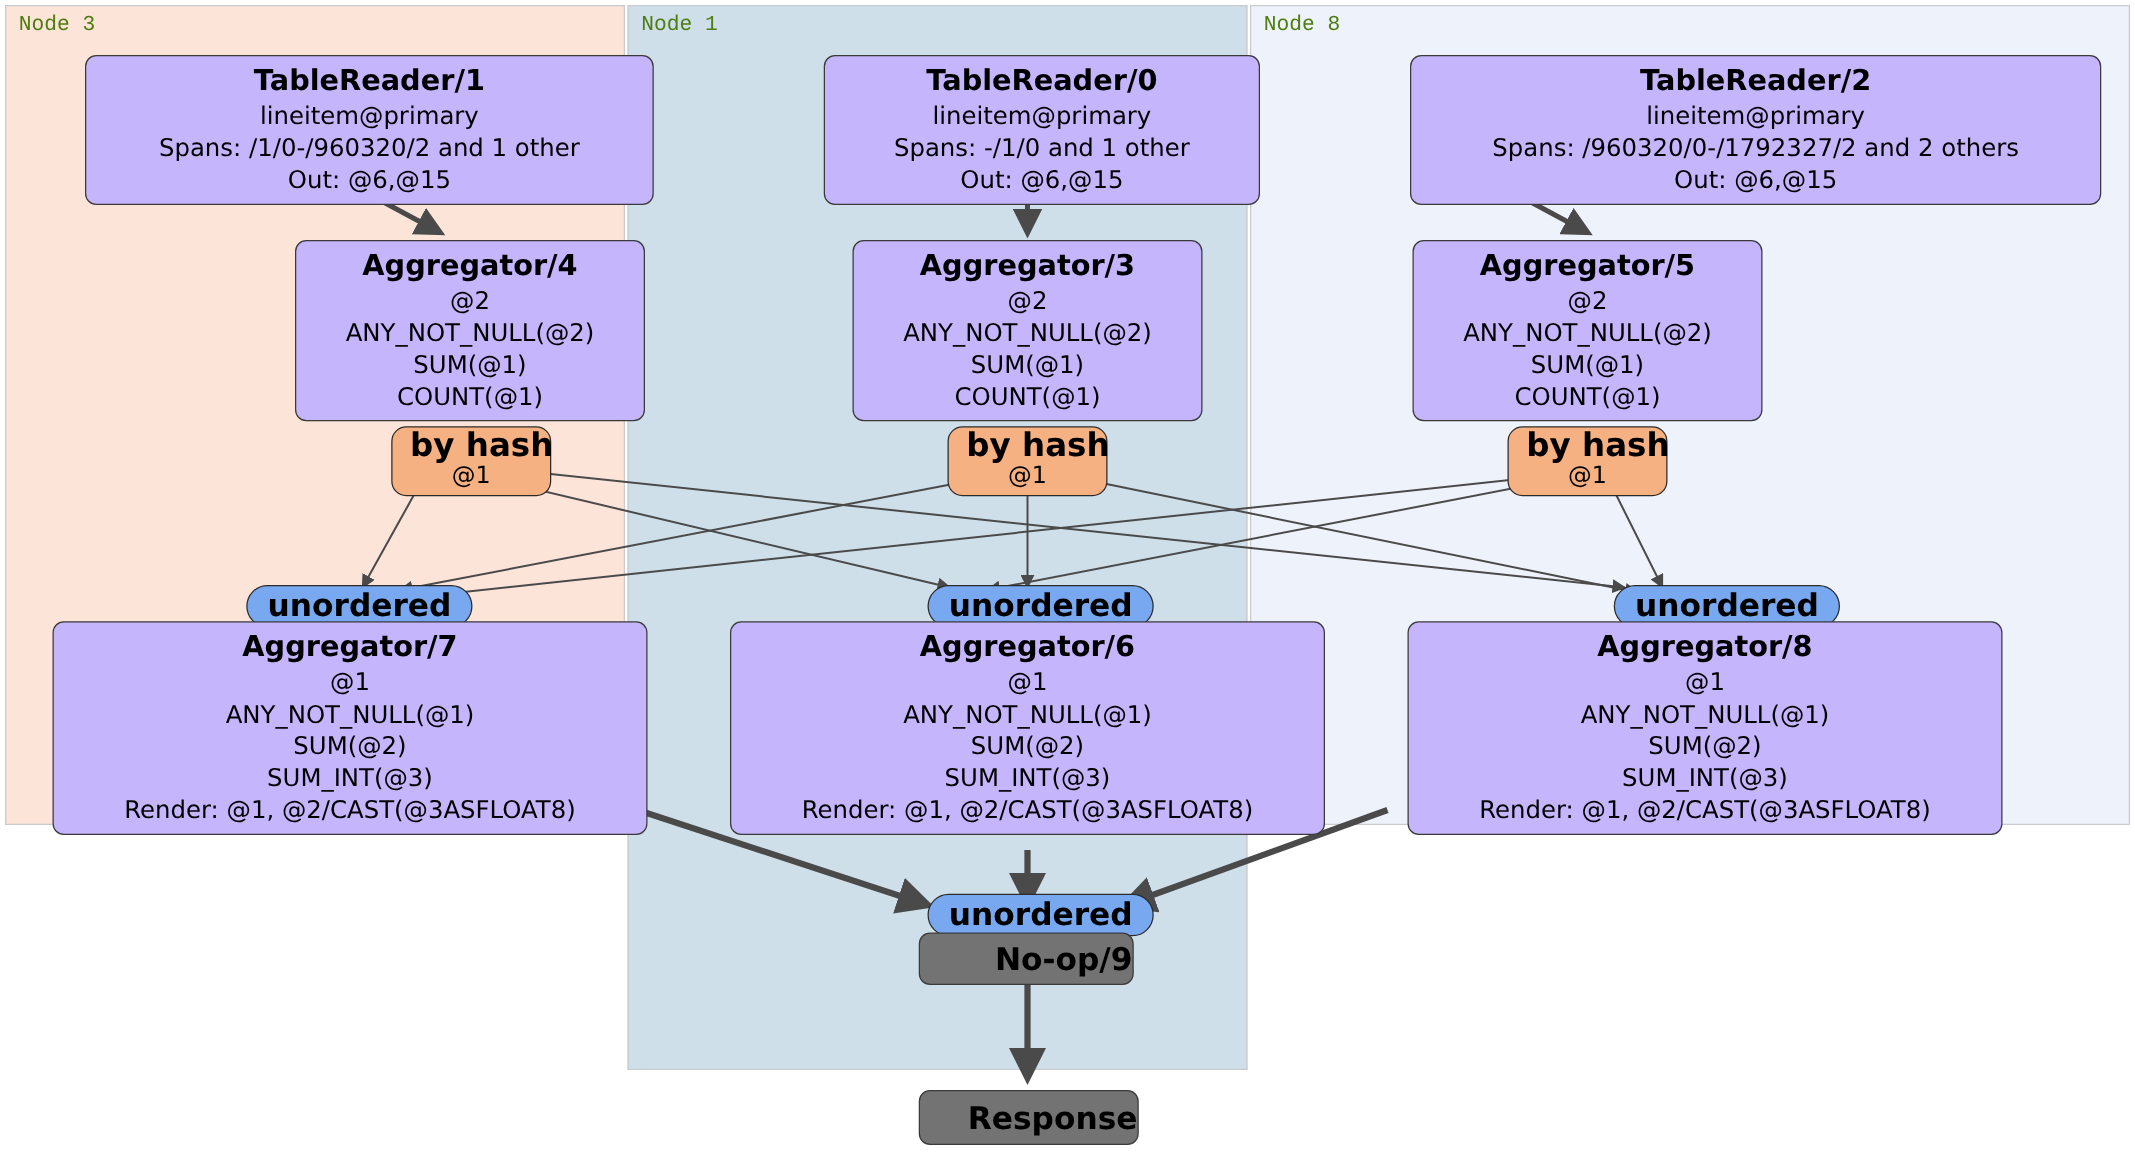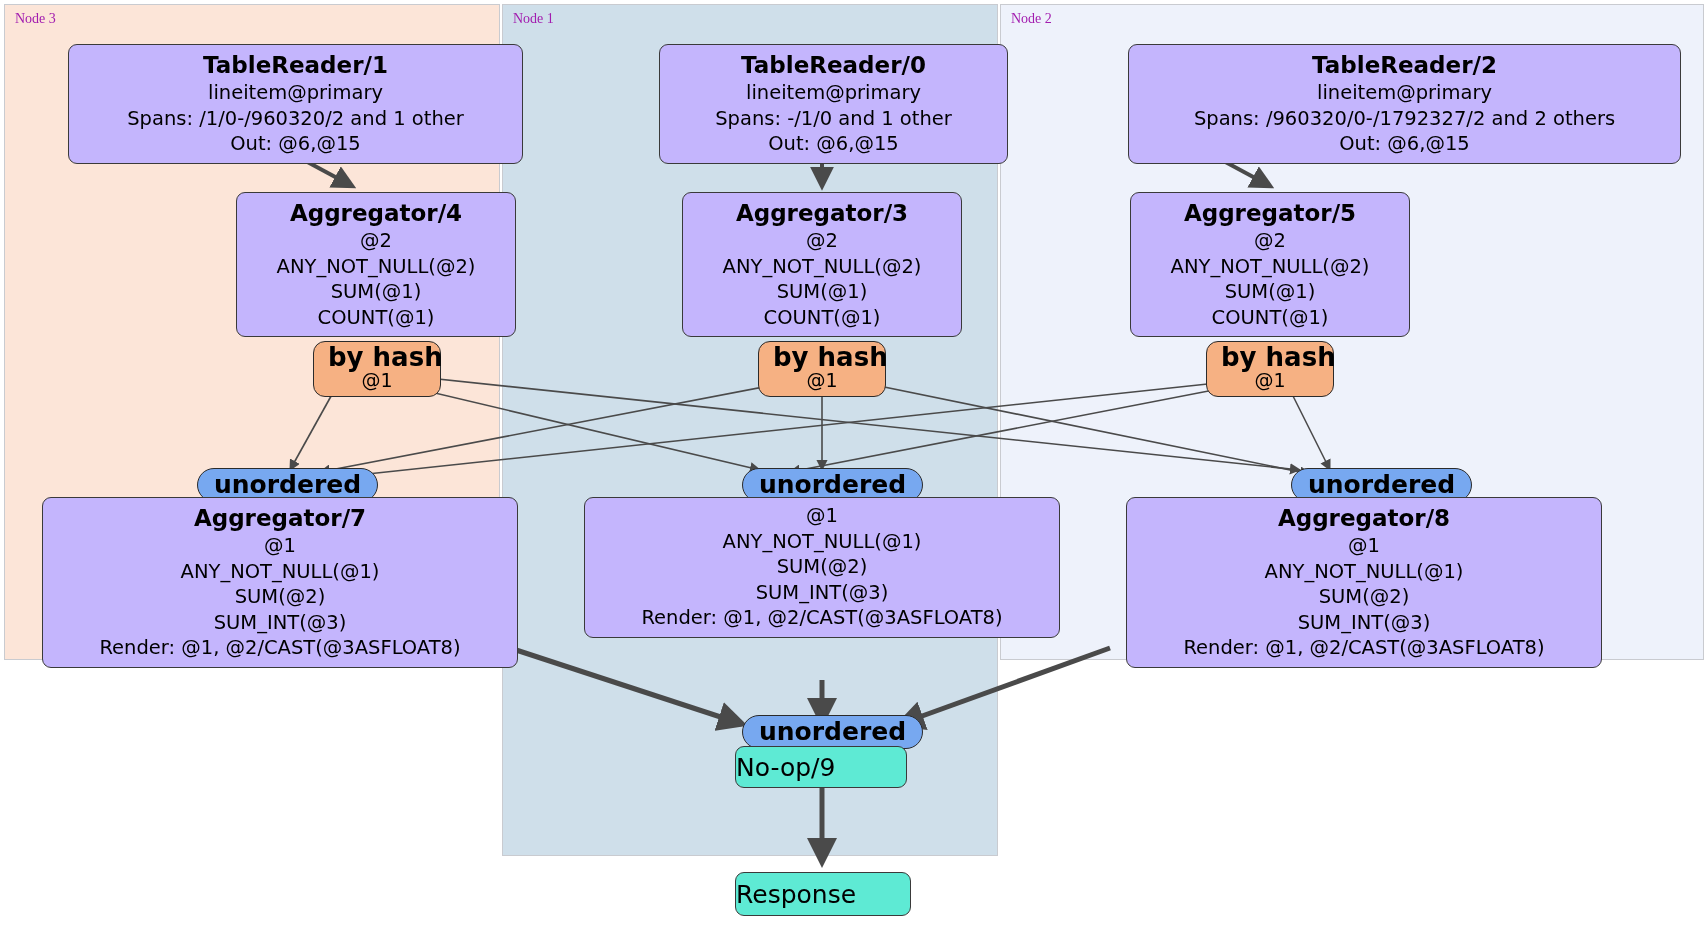--- a/index.html
+++ b/index.html
@@ -17,23 +17,23 @@
   }
   .node-panel {
     position: absolute;
     border: 1px solid #c9cbd0;
     box-sizing: border-box;
   }
   .node-label {
     position: absolute;
     left: 10px;
     top: 6px;
-    font-size: 14px;
-    color: #a21caf;
-    font-family: Liberation Serif, serif;
+    font-size: 17px;
+    color: #4d7c0f;
+    font-family: Liberation Mono, monospace;
     white-space: nowrap;
   }
   #edges {
     position: absolute;
     left: 0;
     top: 0;
     width: 1708px;
     height: 940px;
     pointer-events: none;
   }
@@ -91,49 +91,49 @@
     background: #77a8f0;
     border-radius: 17px;
     font-weight: bold;
     font-size: 25px;
     line-height: 30px;
     padding: 1px 16px;
     height: 34px;
   }
   .small-box {
     position: absolute;
-    background: #5eead4;
+    background: #737373;
     border: 1.5px solid #3a3a3a;
     border-radius: 9px;
     box-sizing: border-box;
     text-align: center;
-    font-weight: normal;
+    font-weight: bold;
     font-size: 25px;
     color: #000;
     white-space: nowrap;
     display: flex;
     align-items: center;
-    justify-content: flex-start;
+    justify-content: flex-end;
   }
 </style>
 </head>
 <body>
 
 <div id="stage">
 
   <div class="node-panel" style="left:4px; top:4px; width:496px; height:656px; background:#fce5d8;">
     <span class="node-label">Node 3</span>
   </div>
 
   <div class="node-panel" style="left:502px; top:4px; width:496px; height:852px; background:#cfdfea;">
     <span class="node-label">Node 1</span>
   </div>
 
   <div class="node-panel" style="left:1000px; top:4px; width:704px; height:656px; background:#eef2fb;">
-    <span class="node-label">Node 2</span>
+    <span class="node-label">Node 8</span>
   </div>
 
   <svg id="edges" viewBox="0 0 1708 940">
     <defs>
       <marker id="arrowThin" viewBox="0 0 10 10" refX="9" refY="5" markerWidth="7" markerHeight="7" orient="auto-start-reverse">
         <path d="M 0 0 L 10 5 L 0 10 z" fill="#4a4a4a"></path>
       </marker>
       <marker id="arrowThick" viewBox="0 0 10 10" refX="8" refY="5" markerWidth="6" markerHeight="6" orient="auto-start-reverse">
         <path d="M 0 0 L 10 5 L 0 10 z" fill="#4a4a4a"></path>
       </marker>
@@ -237,20 +237,21 @@
   <div class="proc-box" style="left:42px; top:497px; width:476px;">
     <span class="proc-title">Aggregator/7</span>
     <span class="proc-line">@1</span>
     <span class="proc-line">ANY_NOT_NULL(@1)</span>
     <span class="proc-line">SUM(@2)</span>
     <span class="proc-line">SUM_INT(@3)</span>
     <span class="proc-line">Render: @1, @2/CAST(@3ASFLOAT8)</span>
   </div>
 
   <div class="proc-box" style="left:584px; top:497px; width:476px;">
+    <span class="proc-title">Aggregator/6</span>
     <span class="proc-line">@1</span>
     <span class="proc-line">ANY_NOT_NULL(@1)</span>
     <span class="proc-line">SUM(@2)</span>
     <span class="proc-line">SUM_INT(@3)</span>
     <span class="proc-line">Render: @1, @2/CAST(@3ASFLOAT8)</span>
   </div>
 
   <div class="proc-box" style="left:1126px; top:497px; width:476px;">
     <span class="proc-title">Aggregator/8</span>
     <span class="proc-line">@1</span>

